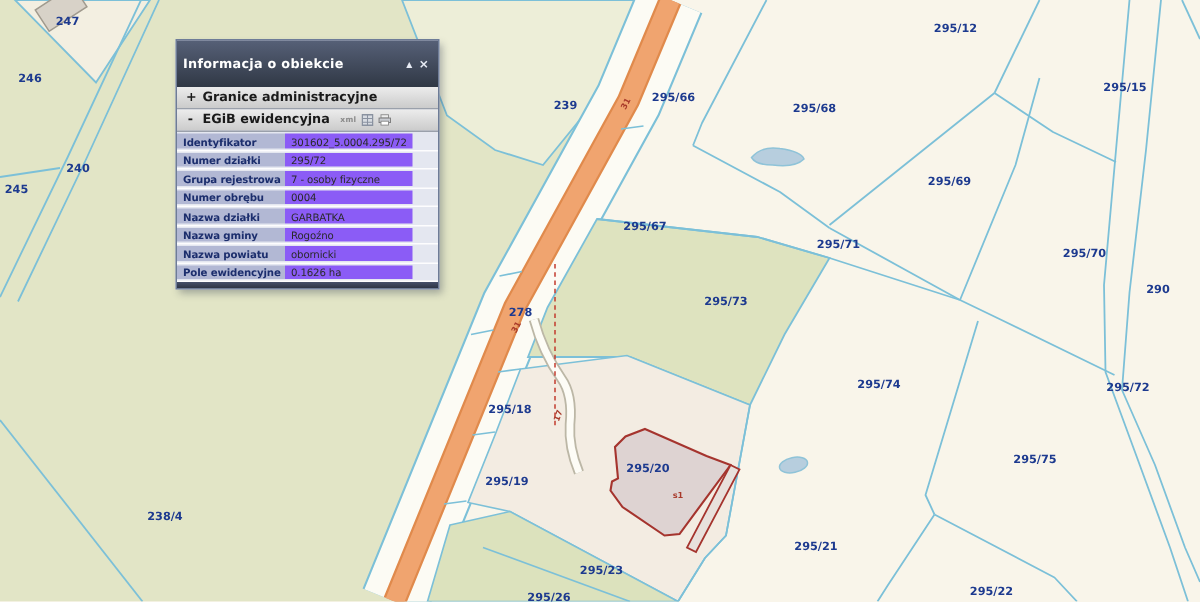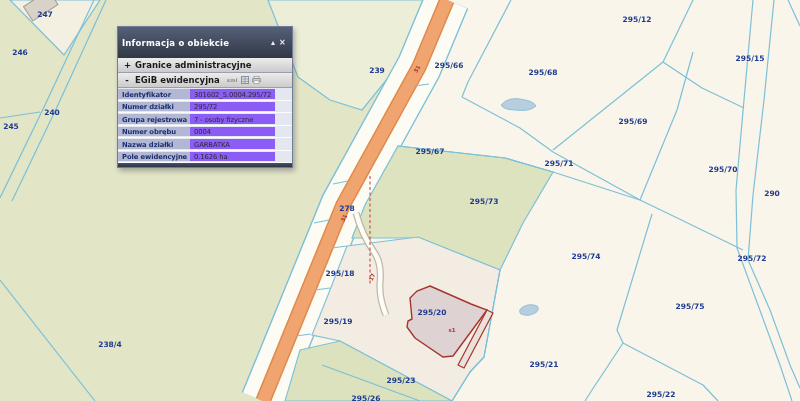--- a/index.html
+++ b/index.html
@@ -221,19 +221,29 @@
         <div class="attr-label">Numer obrębu</div>
         <div class="attr-value">0004</div>
         <div class="attr-filler"></div>
       </div>
       <div class="attr-row">
         <div class="attr-label">Nazwa działki</div>
         <div class="attr-value">GARBATKA</div>
         <div class="attr-filler"></div>
       </div>
       <div class="attr-row">
+        <div class="attr-label">Nazwa gminy</div>
+        <div class="attr-value">Rogoźno</div>
+        <div class="attr-filler"></div>
+      </div>
+      <div class="attr-row">
+        <div class="attr-label">Nazwa powiatu</div>
+        <div class="attr-value">obornicki</div>
+        <div class="attr-filler"></div>
+      </div>
+      <div class="attr-row">
         <div class="attr-label">Pole ewidencyjne</div>
         <div class="attr-value">0.1626 ha</div>
         <div class="attr-filler"></div>
       </div>
     </div>
   <div class="popup-bottom"></div>
 </div>
 
 </body></html>

